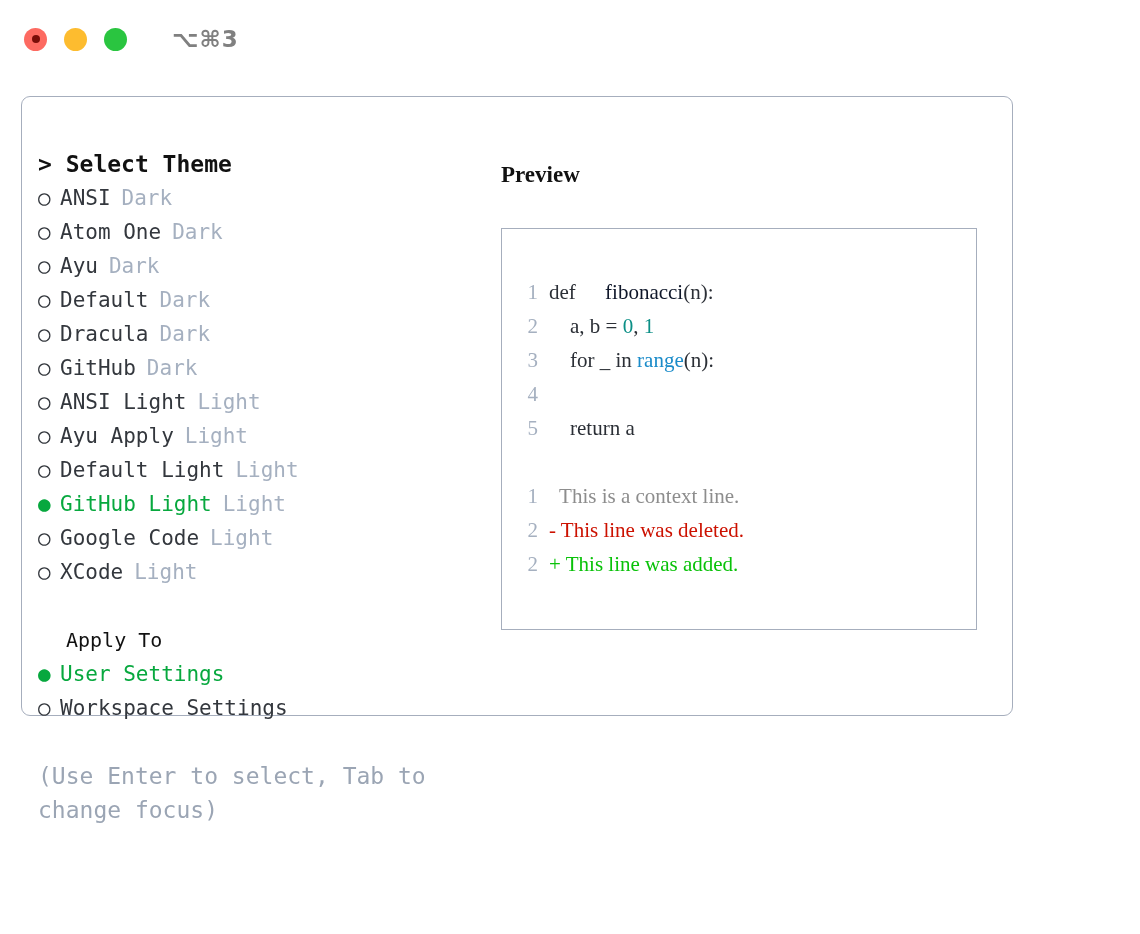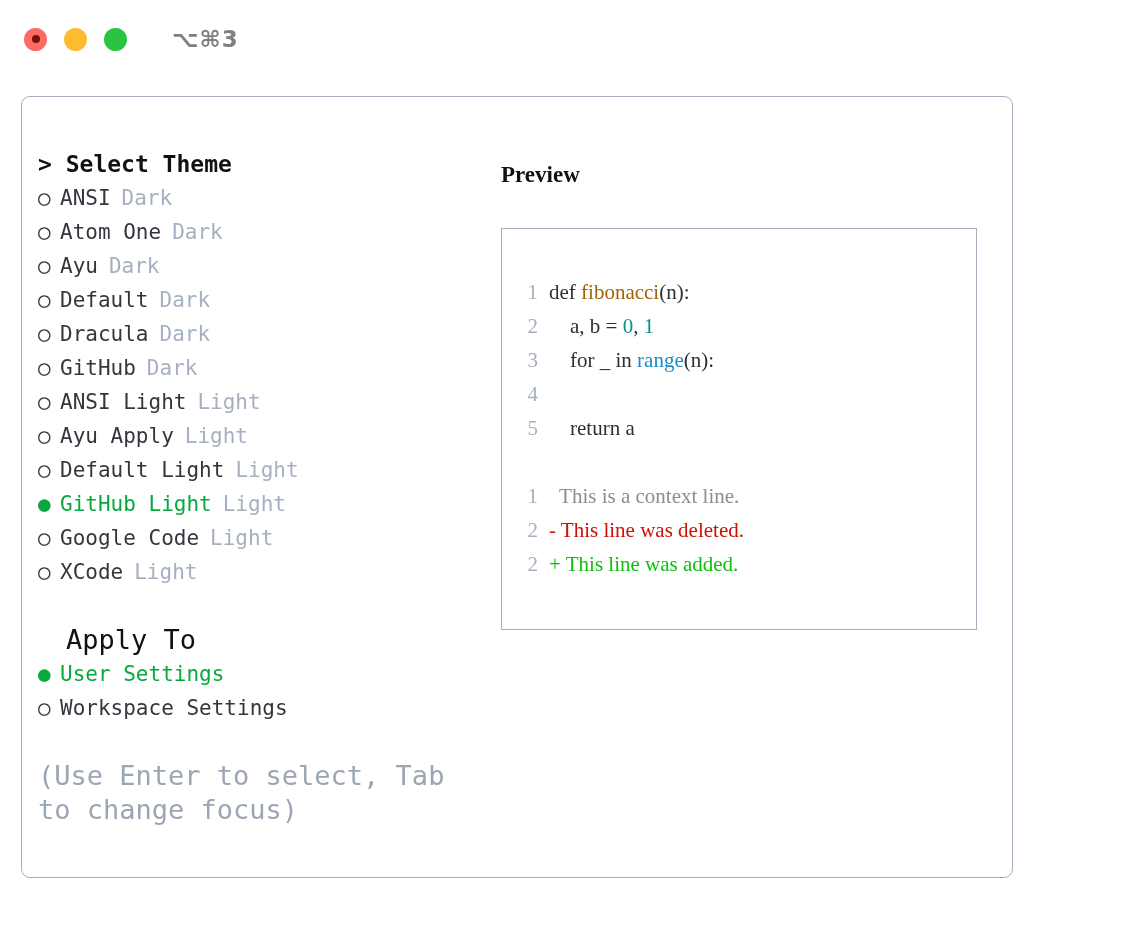--- a/index.html
+++ b/index.html
@@ -68,21 +68,21 @@
     letter-spacing: 1px;
     font-family: "DejaVu Sans", "Liberation Sans", sans-serif;
   }
 
   
   .main-panel {
     position: absolute;
     left: 21px;
     top: 96px;
     width: 992px;
-    height: 782px;
+    height: 620px;
     border: 1.6px solid #a6aebd;
     border-radius: 9px;
     box-sizing: border-box;
     background: #ffffff;
   }
 
   .panel-inner {
     position: relative;
     width: 100%;
     height: 100%;
@@ -124,31 +124,31 @@
   .theme-name { color: #33373d; text-align: center; }
   .theme-row.selected .theme-name { color: #07a83e; }
   .theme-tag {
     color: #a5b0c0;
     margin-left: 11px;
   }
 
   
   .apply-block { margin-top: 34px; }
   .apply-label {
-    font-size: 27px;
+    font-size: 20px;
     color: #111111;
     line-height: 34px;
     padding-left: 28px;
     white-space: pre;
   }
 
   
   .hint {
     margin-top: 34px;
-    font-size: 27px;
+    font-size: 23px;
     line-height: 34px;
     color: #9ba5b4;
     width: 410px;
     white-space: pre-wrap;
   }
 
   
   .right-col {
     position: absolute;
     left: 479px;
@@ -184,21 +184,21 @@
   .lineno {
     display: inline-block;
     width: 20px;
     flex: 0 0 20px;
     text-align: right;
     color: #a5b0c0;
     margin-right: 11px;
   }
   .code-text { color: #2b2f36; }
 
-  .tok-fn     { color: #a16207; }
+  .tok-fn     { color: #0f172a; margin-left: 24px; }
   .tok-num    { color: #0b8f86; }
   .tok-builtin{ color: #1a8bc9; }
 
   .diff-block { margin-top: 34px; }
   .diff-line .code-text.ctx { color: #8d8d8d; }
   .diff-line .code-text.del { color: #cc1100; }
   .diff-line .code-text.add { color: #09c209; text-align: right; }
 </style>
 </head>
 <body>

